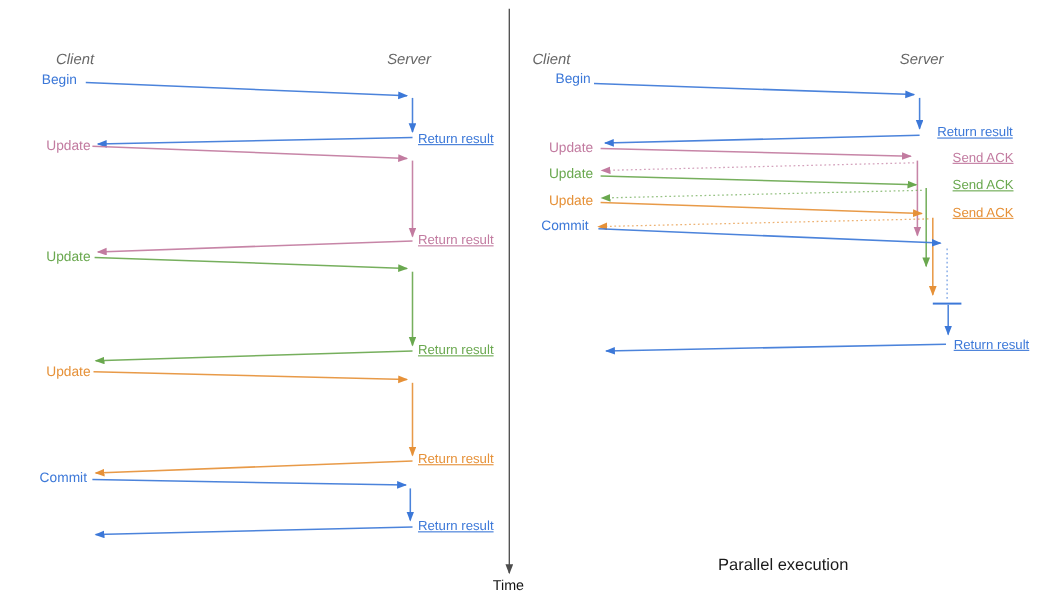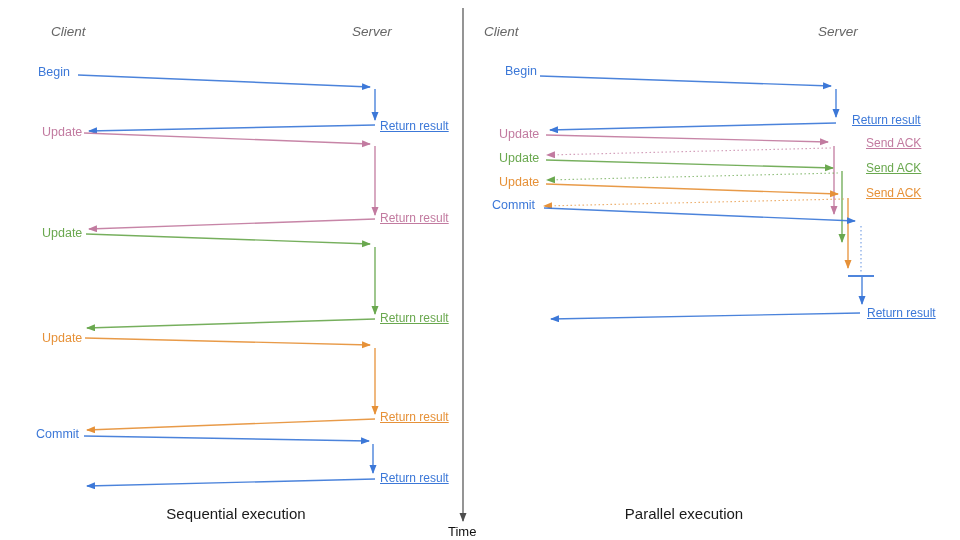--- a/index.html
+++ b/index.html
@@ -11,21 +11,21 @@
     --lifeline:#666666;
     --title:#1a1a1a;
   }
   html,body{margin:0;padding:0;background:#ffffff;}
   .stage{
     position:relative;width:960px;height:540px;overflow:hidden;
     font-family:"Liberation Sans", sans-serif;background:#ffffff;
   }
   .stage svg{position:absolute;left:0;top:0;}
   .lbl{position:absolute;white-space:nowrap;line-height:1.1;font-size:12px;}
-  .lifeline-lbl{font-style:italic;color:var(--lifeline);font-size:13.5px;}
+  .lifeline-lbl{font-style:italic;color:var(--lifeline);font-size:13.5px;margin-top:22px;}
   .c-blue{color:var(--blue);}
   .c-pink{color:var(--pink);}
   .c-green{color:var(--green);}
   .c-orange{color:var(--orange);}
   .msg-lbl{font-size:12.5px;text-align:right;}
   .rsp-lbl{font-size:12px;text-decoration:underline;}
   .diagram-title{font-size:15px;color:var(--title);transform:translateX(-50%);}
   .time-lbl{font-size:13px;color:#111111;}
   .solid{fill:none;stroke-width:1.4;stroke-opacity:0.92;}
   .dotted{fill:none;stroke-width:1.15;stroke-dasharray:1.6,2.4;stroke-opacity:0.7;}
@@ -130,37 +130,36 @@
 
   <div class="lbl msg-lbl c-green" style="left:42px;top:227px;">Update</div>
   <div class="lbl rsp-lbl c-green" style="left:380px;top:312px;">Return result</div>
 
   <div class="lbl msg-lbl c-orange" style="left:42px;top:332px;">Update</div>
   <div class="lbl rsp-lbl c-orange" style="left:380px;top:411px;">Return result</div>
 
   <div class="lbl msg-lbl c-blue" style="left:36px;top:428px;">Commit</div>
   <div class="lbl rsp-lbl c-blue" style="left:380px;top:472px;">Return result</div>
 
-  <div class="lbl diagram-title" style="left:236px;top:506px;">Sequential execution</div>
 
   <div class="lbl lifeline-lbl" style="left:484px;top:25px;">Client</div>
   <div class="lbl lifeline-lbl" style="left:818px;top:25px;">Server</div>
 
   <div class="lbl msg-lbl c-blue" style="left:505px;top:65px;">Begin</div>
   <div class="lbl rsp-lbl c-blue" style="left:852px;top:114px;">Return result</div>
 
   <div class="lbl msg-lbl c-pink" style="left:499px;top:128px;">Update</div>
   <div class="lbl rsp-lbl c-pink" style="left:866px;top:137px;">Send ACK</div>
 
   <div class="lbl msg-lbl c-green" style="left:499px;top:152px;">Update</div>
   <div class="lbl rsp-lbl c-green" style="left:866px;top:162px;">Send ACK</div>
 
   <div class="lbl msg-lbl c-orange" style="left:499px;top:176px;">Update</div>
   <div class="lbl rsp-lbl c-orange" style="left:866px;top:187px;">Send ACK</div>
 
   <div class="lbl msg-lbl c-blue" style="left:492px;top:199px;">Commit</div>
   <div class="lbl rsp-lbl c-blue" style="left:867px;top:307px;">Return result</div>
 
-  <div class="lbl diagram-title" style="left:684px;top:506px;">Parallel execution</div>
+  <div class="lbl diagram-title" style="left:712px;top:506px;">Parallel execution</div>
 
   <div class="lbl time-lbl" style="left:448px;top:525px;">Time</div>
 
 </div>
 
 </body></html>

